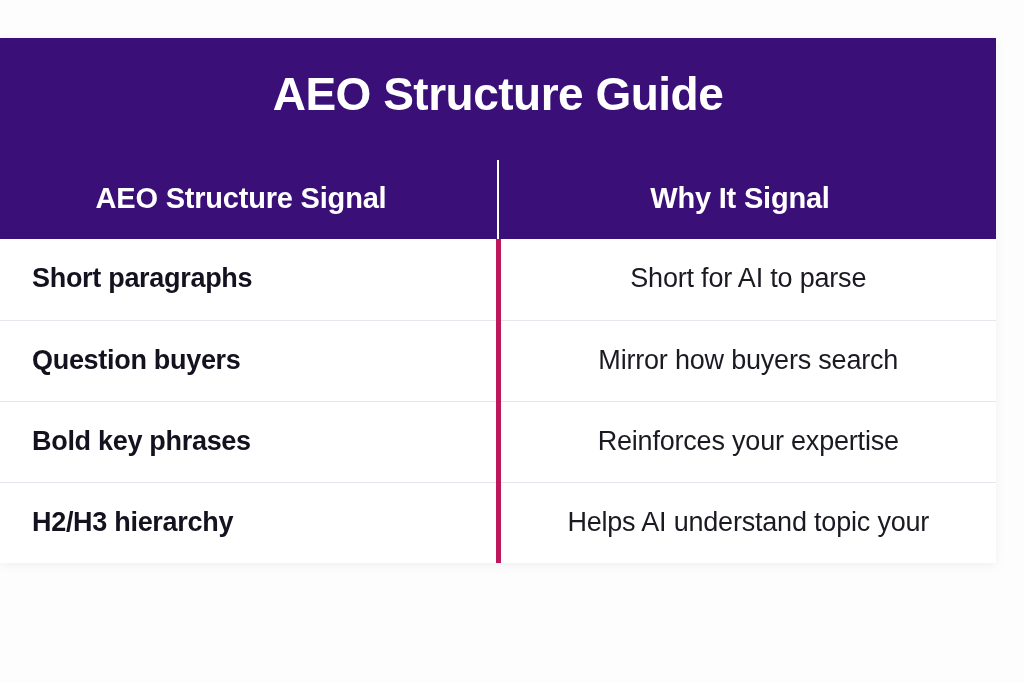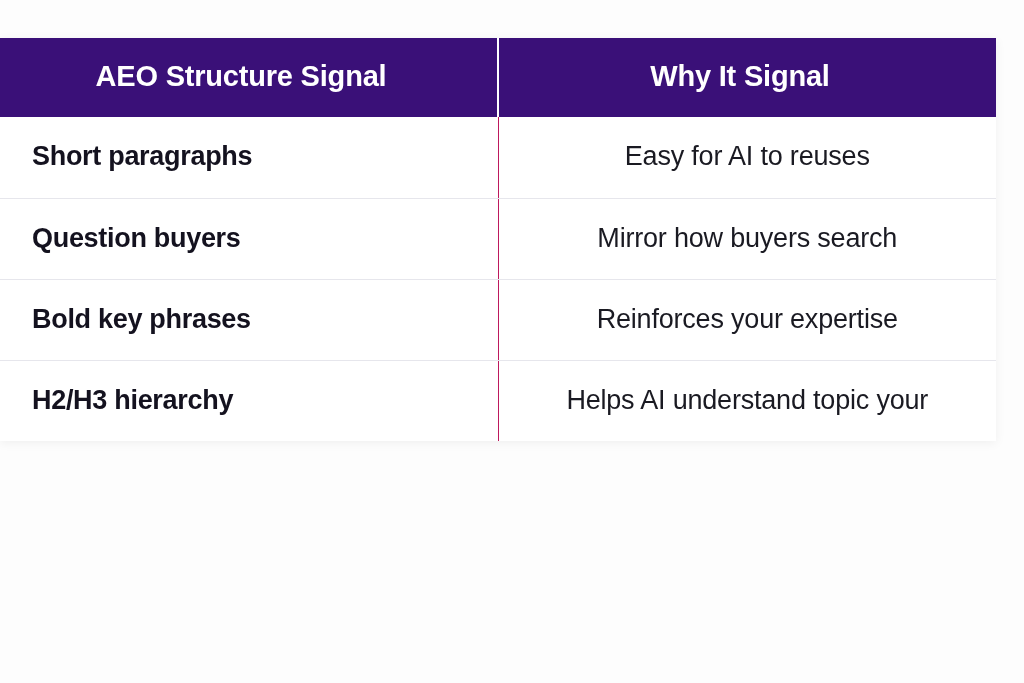--- a/index.html
+++ b/index.html
@@ -75,21 +75,21 @@
     color: #14121f;
     vertical-align: middle;
     height: 81px;
     box-sizing: border-box;
   }
 
   table.aeo tbody td.signal {
     font-weight: bold;
     text-align: left;
     padding-left: 32px;
-    border-right: 1px solid #be185d;
+    border-right: 5px solid #be185d;
     letter-spacing: -0.3px;
   }
 
   table.aeo tbody td.reason {
     font-weight: normal;
     text-align: center;
     color: #1a1a22;
     letter-spacing: -0.2px;
   }
 
@@ -98,32 +98,33 @@
     margin-left: 40px;
   }
 </style>
 </head>
 <body>
 
 <div class="page">
 
   <div class="table-card">
 
+    <div class="table-title">AEO Structure Guide</div>
 
     <table class="aeo">
       <thead>
         <tr>
           <th class="col-left">AEO Structure Signal</th>
           <th class="col-right">Why It Signal</th>
         </tr>
       </thead>
       <tbody>
         <tr>
           <td class="signal">Short paragraphs</td>
-          <td class="reason">Easy for AI to reuses</td>
+          <td class="reason">Short for AI to parse</td>
         </tr>
         <tr>
           <td class="signal">Question buyers</td>
           <td class="reason">Mirror how buyers search</td>
         </tr>
         <tr>
           <td class="signal">Bold key phrases</td>
           <td class="reason">Reinforces your expertise</td>
         </tr>
         <tr>

